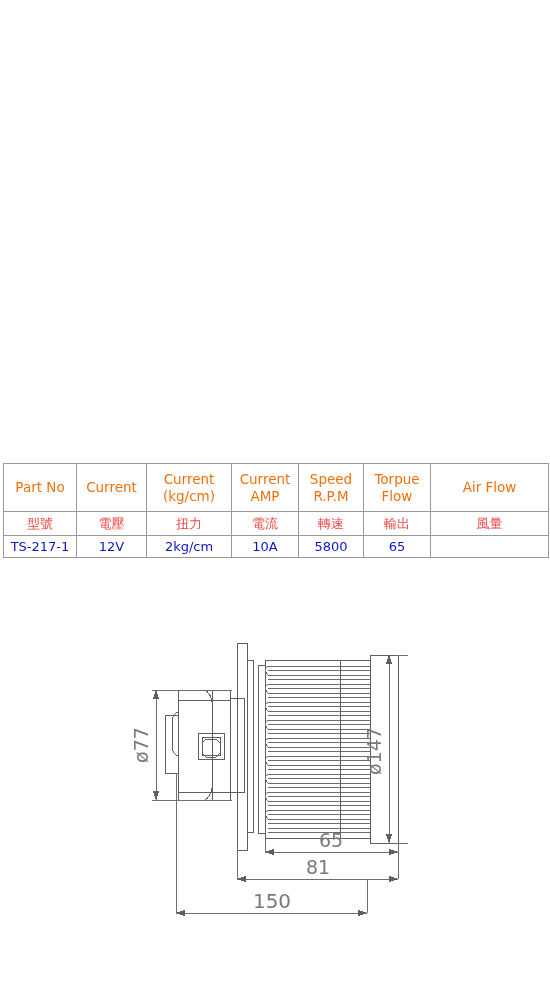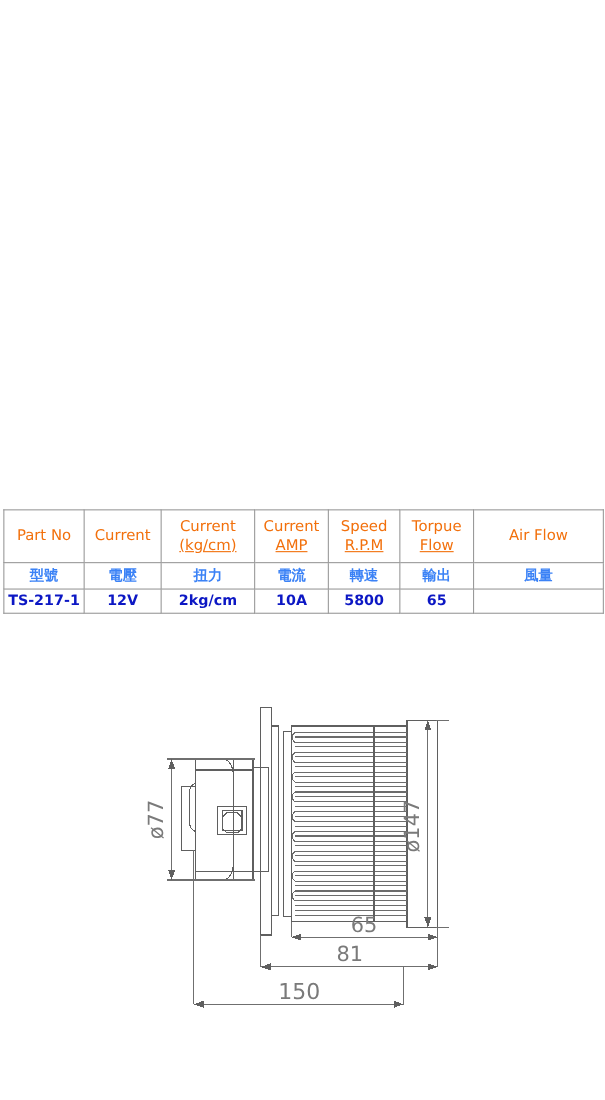--- a/index.html
+++ b/index.html
@@ -35,33 +35,33 @@
     padding: 0;
     line-height: 1.22;
   }
   td.hdr-en {
     color: #f2700c;
     font-size: 13.5px;
     font-weight: normal;
     height: 47px;
   }
   td.hdr-cn {
-    color: #3b82f6;
+    color: #ef4444;
     font-size: 13px;
-    font-weight: bold;
+    font-weight: normal;
     height: 23px;
   }
   td.val {
     color: #0c17c4;
     font-size: 13px;
-    font-weight: bold;
+    font-weight: normal;
     height: 21px;
   }
   td.val.blank { }
-  .hdr-en .l2 { display: block; text-decoration: underline; }
+  .hdr-en .l2 { display: block; }
 
   
   col.c0 { width: 73px; }
   col.c1 { width: 70px; }
   col.c2 { width: 85px; }
   col.c3 { width: 67px; }
   col.c4 { width: 65px; }
   col.c5 { width: 67px; }
   col.c6 { width: 118px; }
 

